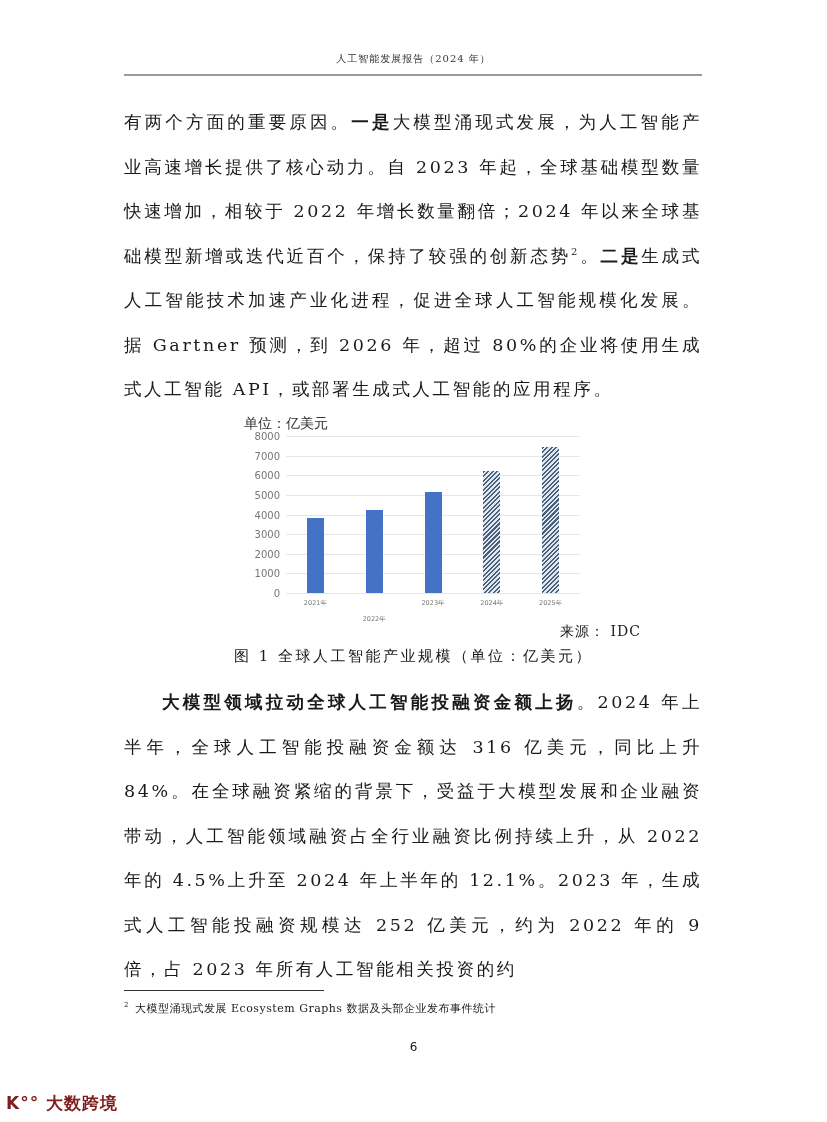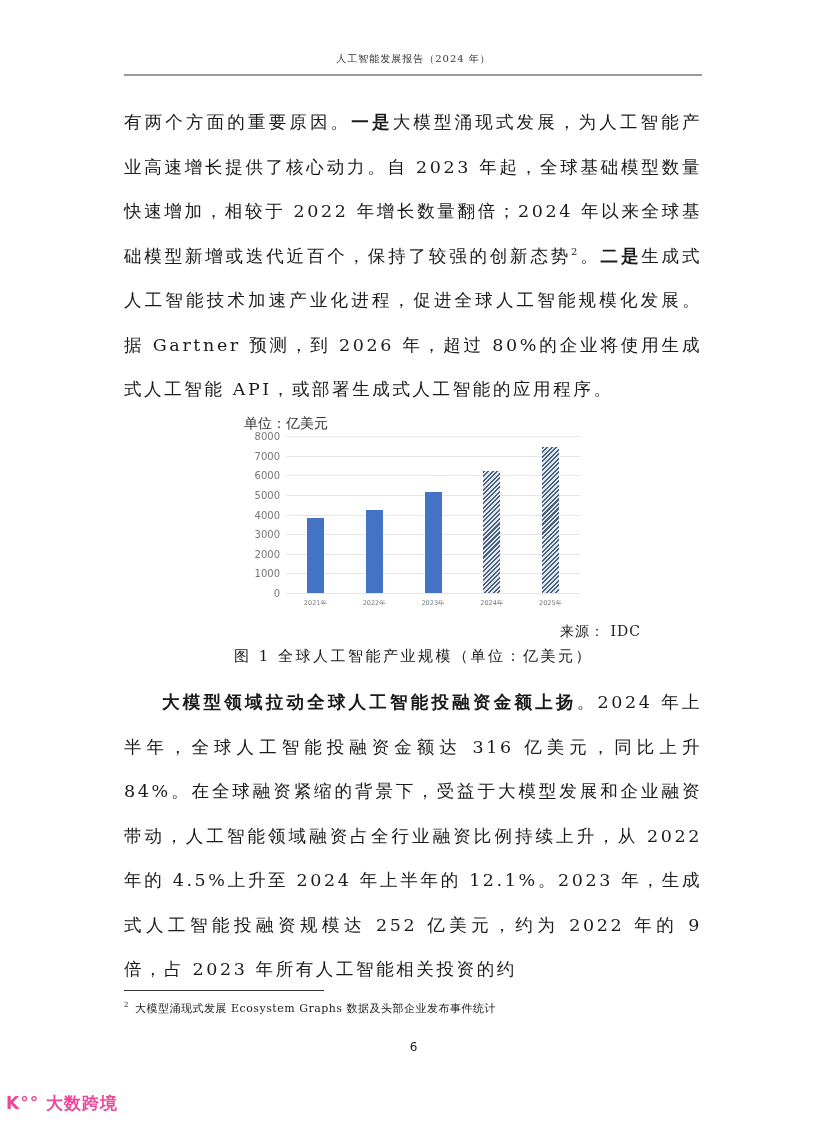--- a/index.html
+++ b/index.html
@@ -25,21 +25,21 @@
   .bar.forecast { background:repeating-linear-gradient(135deg,#4a5f7a 0 1.5px,#dfe8f2 1.5px 3.2px); }
   .xtick { position:absolute; top:187px; width:50px; text-align:center; font-size:6.5px; color:#777;
            font-family:"DejaVu Sans","Liberation Sans",sans-serif; }
   .source { position:absolute; top:623px; left:560px; font-size:14px; letter-spacing:1px; }
   .caption { position:absolute; top:647px; left:0; width:827px; text-align:center; font-size:15px; letter-spacing:2.5px; }
   .fn-rule { position:absolute; top:990px; left:124px; width:200px; height:1px; background:#333; }
   .footnote { position:absolute; top:1001px; left:124px; font-size:11px; letter-spacing:0.5px; }
   .footnote sup { font-size:7px; margin-right:6px; }
   .page-num { position:absolute; top:1040px; left:0; width:827px; text-align:center; font-size:12px;
               font-family:"DejaVu Sans","Liberation Sans",sans-serif; }
-  .watermark { position:absolute; left:6px; top:1092px; font-size:17px; color:#ec4899; font-weight:bold;
+  .watermark { position:absolute; left:6px; top:1092px; font-size:17px; color:#7f1d1d; font-weight:bold;
                font-family:"DejaVu Sans","Liberation Sans",sans-serif; letter-spacing:1px; }
 </style>
 </head>
 <body>
 
 <div class="header-title">人工智能发展报告（2024 年）</div>
 <div class="header-rule"></div>
 
 <div id="p1" class="para"><span>有两个方面的重要原因。</span><b>一是</b><span>大模型涌现式发展，为人工智能产业高速增长提供了核心动力。自 2023 年起，全球基础模型数量快速增加，相较于 2022 年增长数量翻倍；2024 年以来全球基础模型新增或迭代近百个，保持了较强的创新态势</span><sup>2</sup><span>。</span><b>二是</b><span>生成式人工智能技术加速产业化进程，促进全球人工智能规模化发展。据 Gartner 预测，到 2026 年，超过 80%的企业将使用生成式人工智能 API，或部署生成式人工智能的应用程序。</span></div>
 
@@ -59,21 +59,21 @@
     <div class="grid" style="top: 122.125px;"></div>
     <div class="ytick" style="top: 136.75px;">2000</div>
     <div class="grid" style="top: 141.75px;"></div>
     <div class="ytick" style="top: 156.375px;">1000</div>
     <div class="grid" style="top: 161.375px;"></div>
     <div class="ytick" style="top: 176px;">0</div>
     <div class="grid" style="top: 181px;"></div>
     <div class="bar actual" style="left: 66.9px; top: 106.425px; height: 74.575px;"></div>
     <div class="xtick" style="left: 50.4px;">2021年</div>
     <div class="bar actual" style="left: 125.7px; top: 97.5938px; height: 83.4062px;"></div>
-    <div class="xtick" style="left: 109.2px;">2022年</div>
+    <div class="xtick" style="left: 109.2px; margin-top: 16px;">2022年</div>
     <div class="bar actual" style="left: 184.5px; top: 80.3238px; height: 100.676px;"></div>
     <div class="xtick" style="left: 168px; text-align: center;">2023年</div>
     <div class="bar forecast" style="left: 243.3px; top: 58.7362px; height: 122.264px;"></div>
     <div class="xtick" style="left: 226.8px;">2024年</div>
     <div class="bar forecast" style="left: 302.1px; top: 34.7937px; height: 146.206px;"></div>
     <div class="xtick" style="left: 285.6px;">2025年</div>
   </div>
 
 <div class="source">来源： IDC</div>
 <div class="caption">图 1 全球人工智能产业规模（单位：亿美元）</div>

